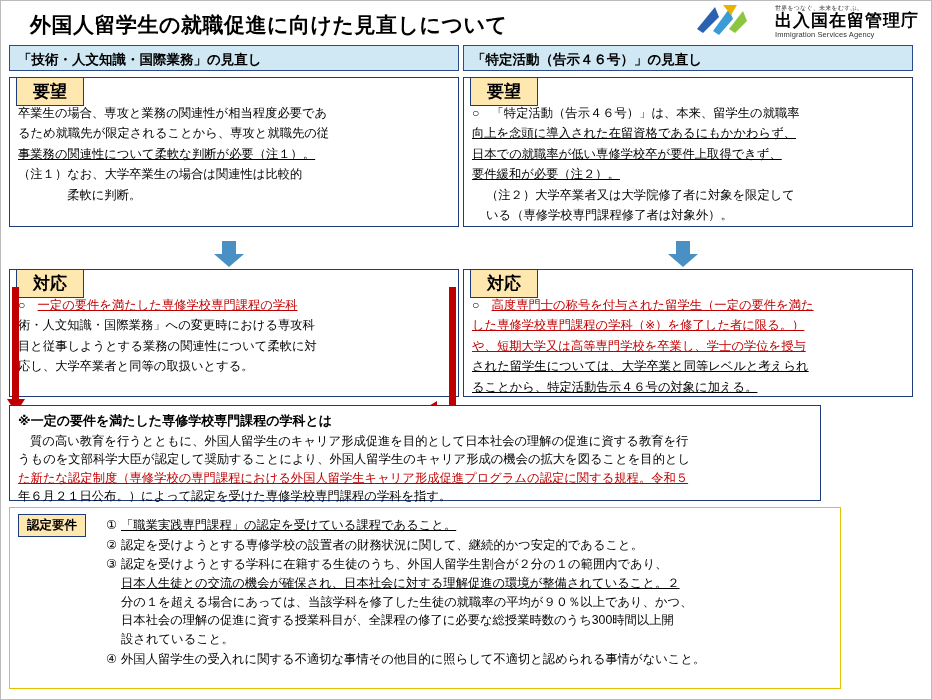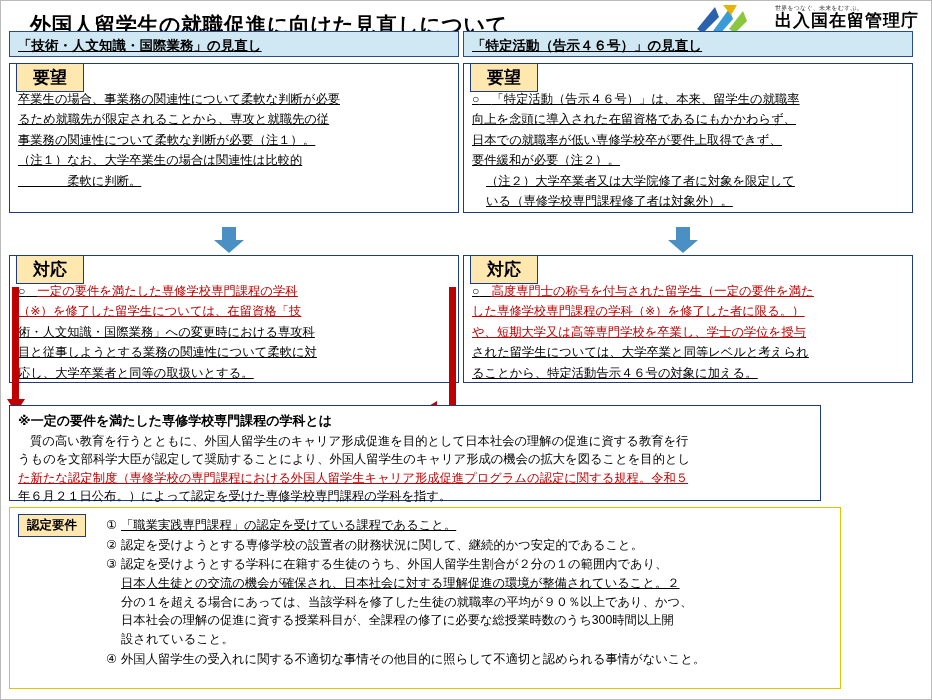--- a/index.html
+++ b/index.html
@@ -20,21 +20,21 @@
     font-size:21px;font-weight:bold;letter-spacing:0.5px;
   }
   .logo-wrap{position:absolute;right:14px;top:2px;display:flex;align-items:center;gap:24px;}
   .logo-mark{width:58px;height:38px;position:relative;}
   .logo-text{line-height:1.1;}
   .logo-tag{font-size:6px;color:#333;letter-spacing:0.2px;}
   .logo-jp{font-size:17px;font-weight:bold;letter-spacing:1px;}
   .logo-en{font-size:7.5px;color:#333;letter-spacing:0.1px;}
 
   
-  .col{position:absolute;top:30px;width:450px;text-decoration:underline;}
+  .col{position:absolute;top:44px;width:450px;}
   .col-left{left:8px;}
   .col-right{left:462px;}
 
   .panel-title{
     box-sizing:border-box;
     border:1px solid #2b4a8b;
     background:#cfe8f3;
     font-size:13.5px;font-weight:bold;
     padding:5px 8px;
     height:26px;
@@ -140,38 +140,37 @@
       </div>
     </div>
   </div>
 
   <div class="col col-left">
     <div class="panel-title">「技術・人文知識・国際業務」の見直し</div>
 
     <div class="box" style="height:150px;">
       <div class="tag">要望</div>
       <div class="box-body">
-        <p>卒業生の場合、事業務の関連性について柔軟な判断が必要</p>
+        <p>卒業生の場合、専攻と業務の関連性が相当程度必要であ</p>
         <p>るため就職先が限定されることから、専攻と就職先の従</p>
         <p class="u">事業務の関連性について柔軟な判断が必要（注１）。</p>
         <p>（注１）なお、大学卒業生の場合は関連性は比較的</p>
         <p>　　　　柔軟に判断。</p>
       </div>
     </div>
 
     <div class="arrow-down" style="left:205px;top:196px;">
       <div class="shaft"></div>
         <div class="head"></div>
     </div>
 
     <div class="box" style="margin-top:42px;height:128px;">
       <div class="tag">対応</div>
       <div class="box-body">
         <p><span class="circ">○</span>　<span class="redu">一定の要件を満たした専修学校専門課程の学科</span></p>
-        <p class="redu">（※）を修了した留学生については、在留資格「技</p>
         <p>術・人文知識・国際業務」への変更時における専攻科</p>
         <p>目と従事しようとする業務の関連性について柔軟に対</p>
         <p>応し、大学卒業者と同等の取扱いとする。</p>
       </div>
     </div>
   </div>
 
   <div class="col col-right">
     <div class="panel-title">「特定活動（告示４６号）」の見直し</div>
 

